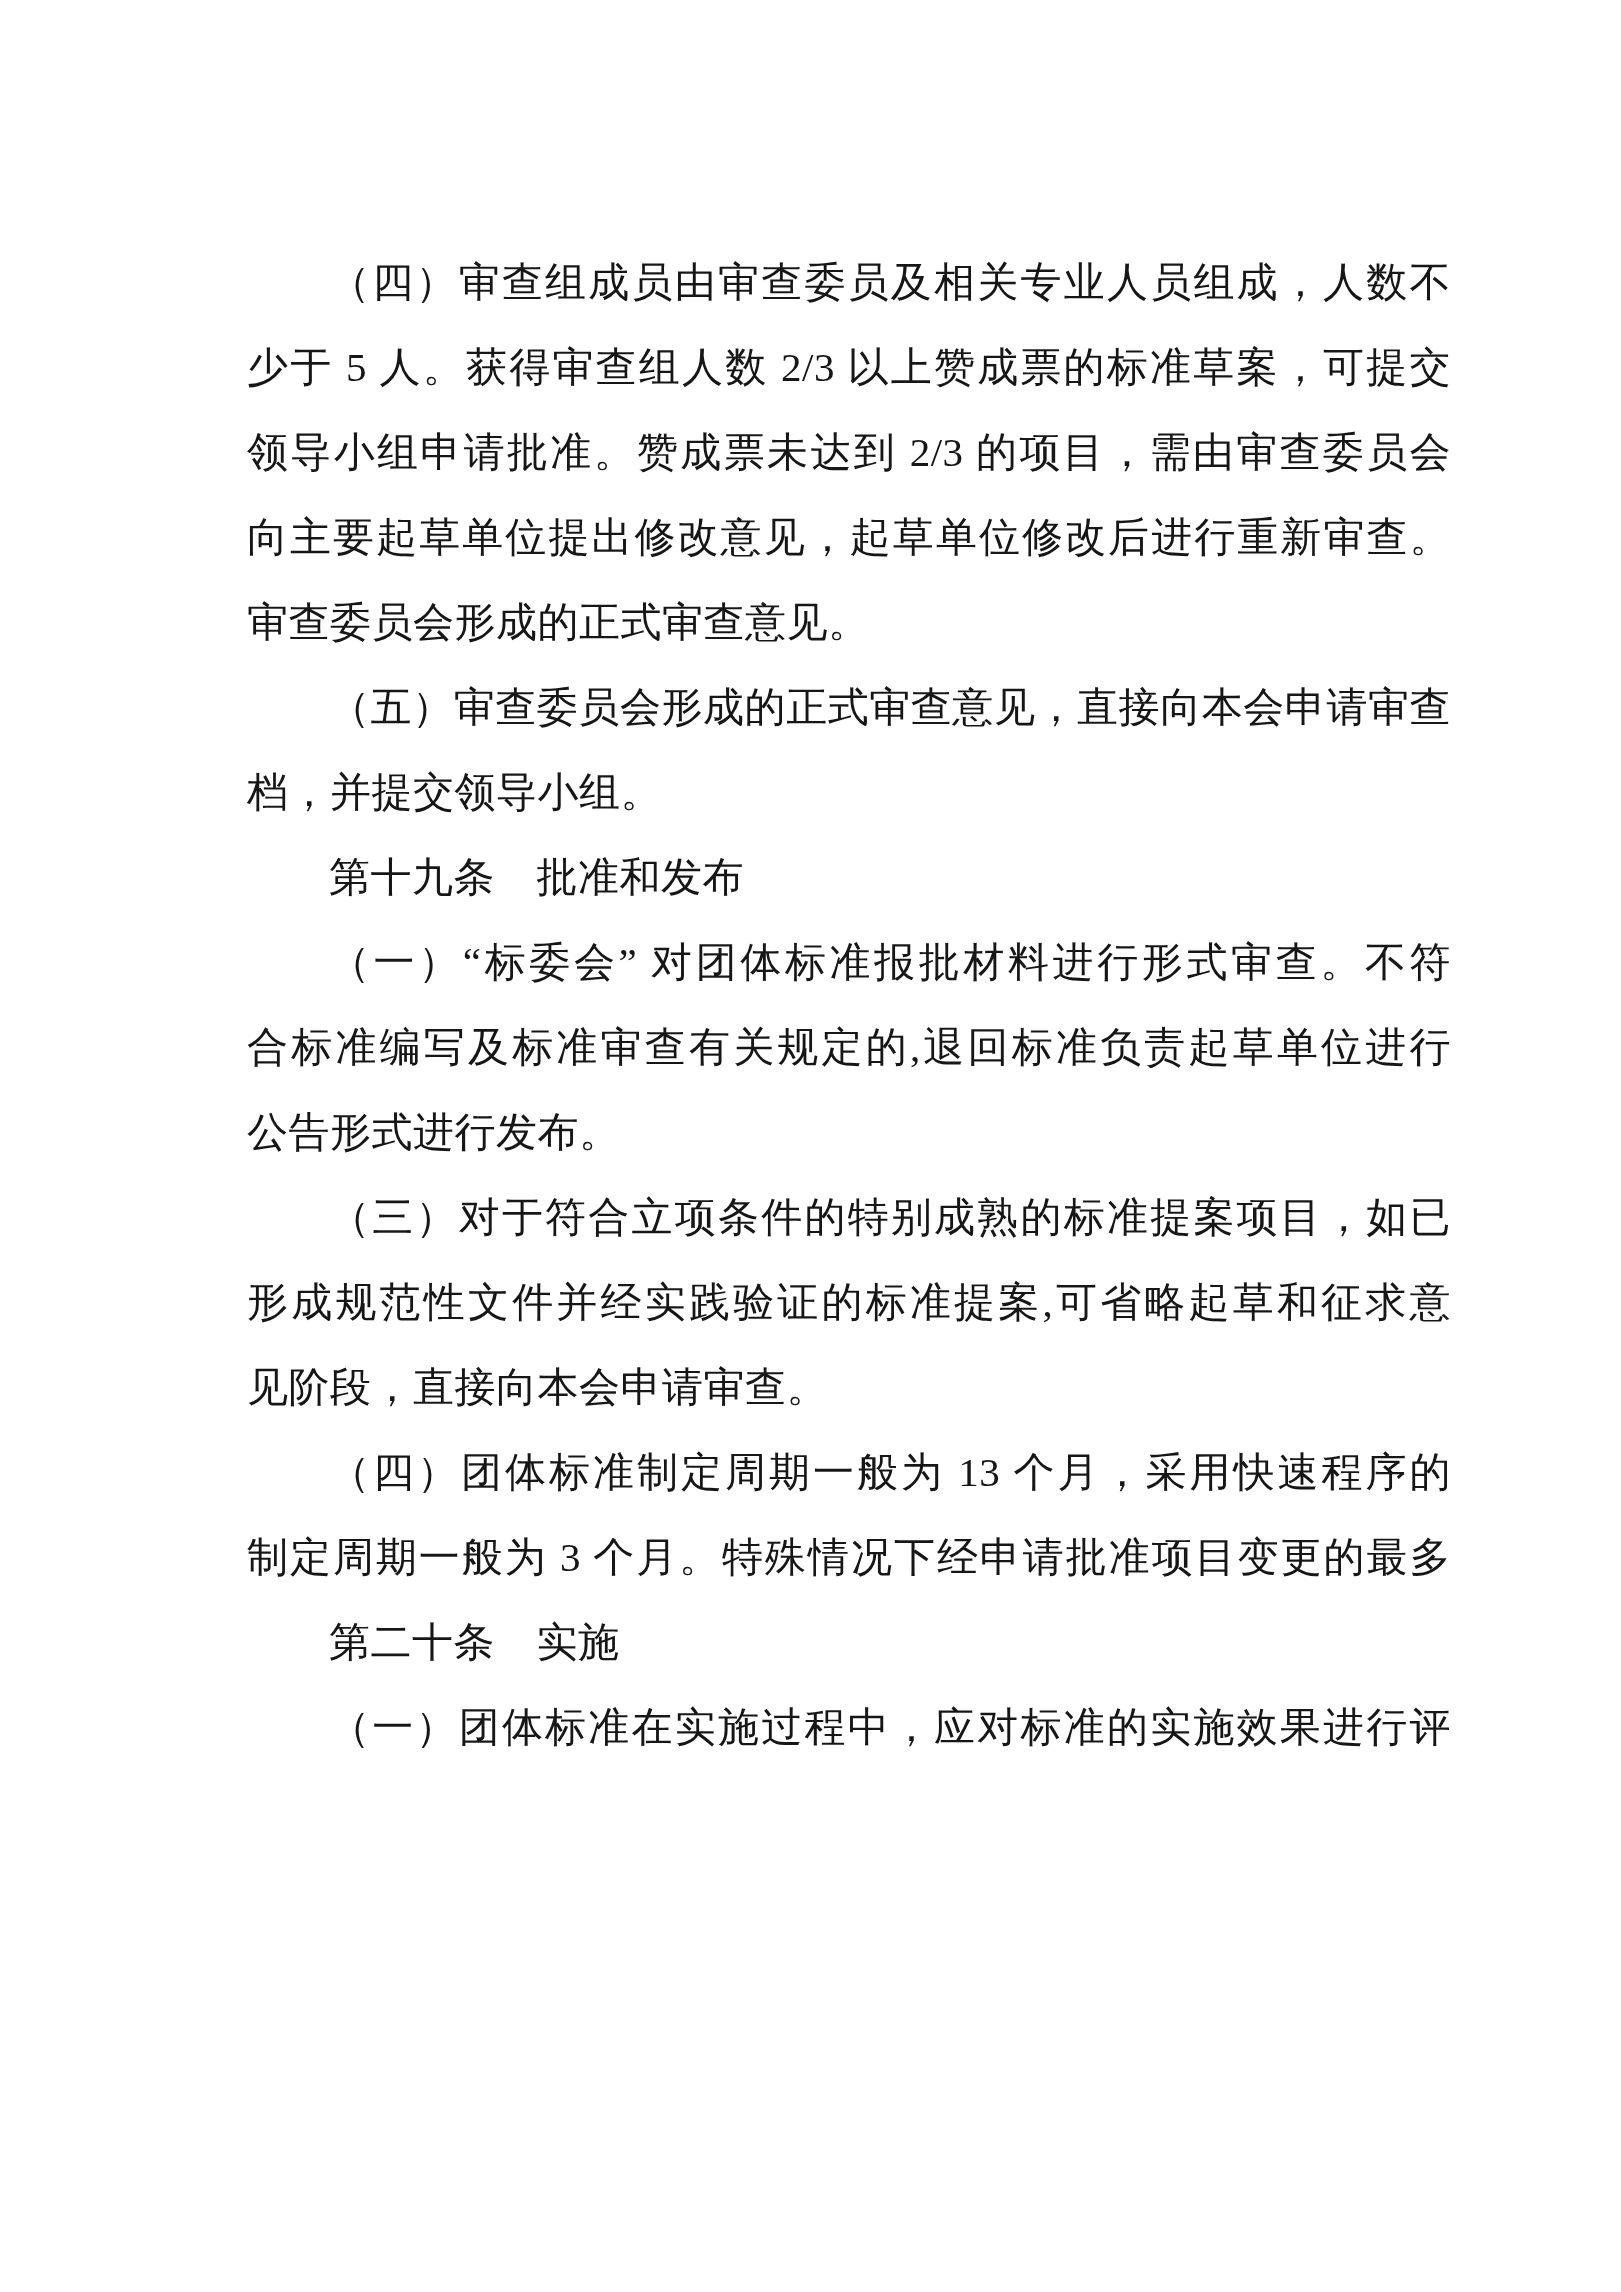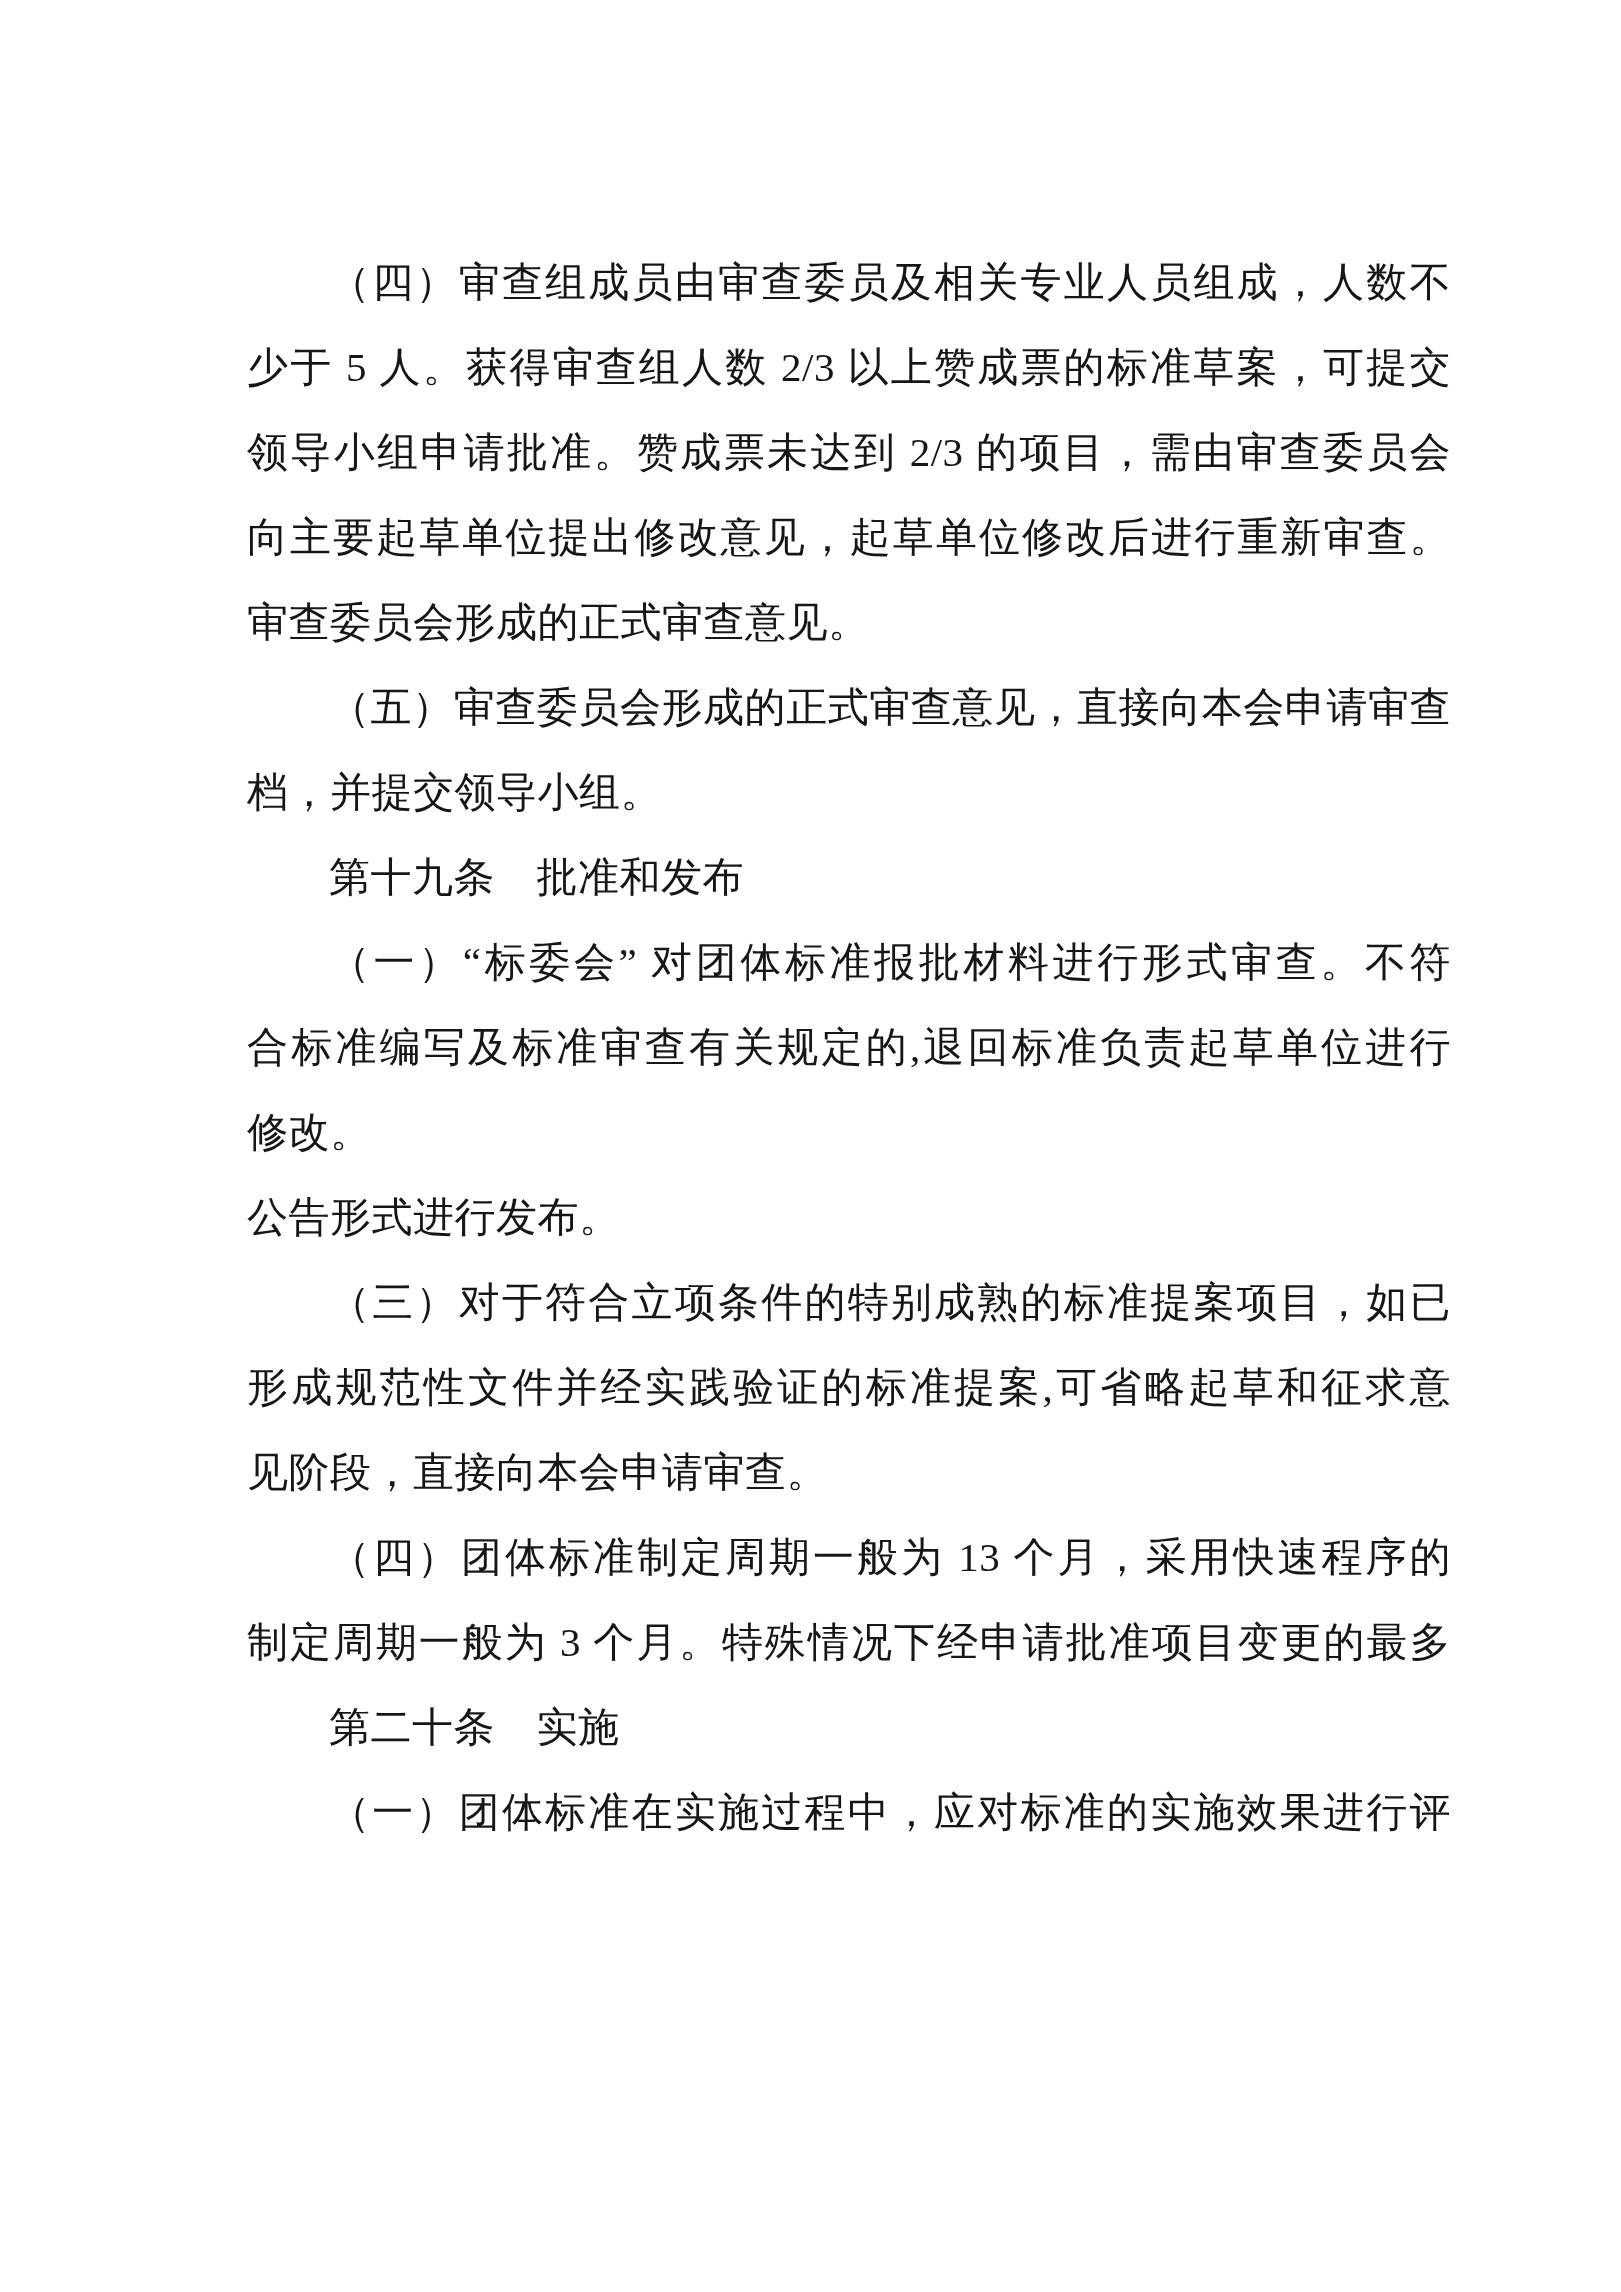--- a/index.html
+++ b/index.html
@@ -55,21 +55,20 @@
       <div class="line indent j">（四）审查组成员由审查委员及相关专业人员组成，人数不</div>
       <div class="line j">少于 5 人。获得审查组人数 2/3 以上赞成票的标准草案，可提交</div>
       <div class="line j">领导小组申请批准。赞成票未达到 2/3 的项目，需由审查委员会</div>
       <div class="line j">向主要起草单位提出修改意见，起草单位修改后进行重新审查。</div>
       <div class="line">审查委员会形成的正式审查意见。</div>
       <div class="line indent j">（五）审查委员会形成的正式审查意见，直接向本会申请审查</div>
       <div class="line">档，并提交领导小组。</div>
       <div class="line indent">第十九条　批准和发布</div>
       <div class="line indent j">（一）“标委会” 对团体标准报批材料进行形式审查。不符</div>
       <div class="line j">合标准编写及标准审查有关规定的,退回标准负责起草单位进行</div>
-      <div class="line">修改。</div>
       <div class="line">公告形式进行发布。</div>
       <div class="line indent j">（三）对于符合立项条件的特别成熟的标准提案项目，如已</div>
       <div class="line j">形成规范性文件并经实践验证的标准提案,可省略起草和征求意</div>
       <div class="line">见阶段，直接向本会申请审查。</div>
       <div class="line indent j">（四）团体标准制定周期一般为 13 个月，采用快速程序的</div>
       <div class="line j">制定周期一般为 3 个月。特殊情况下经申请批准项目变更的最多</div>
       <div class="line indent">第二十条　实施</div>
       <div class="line indent j">（一）团体标准在实施过程中，应对标准的实施效果进行评</div>
     </div>
 </div>

